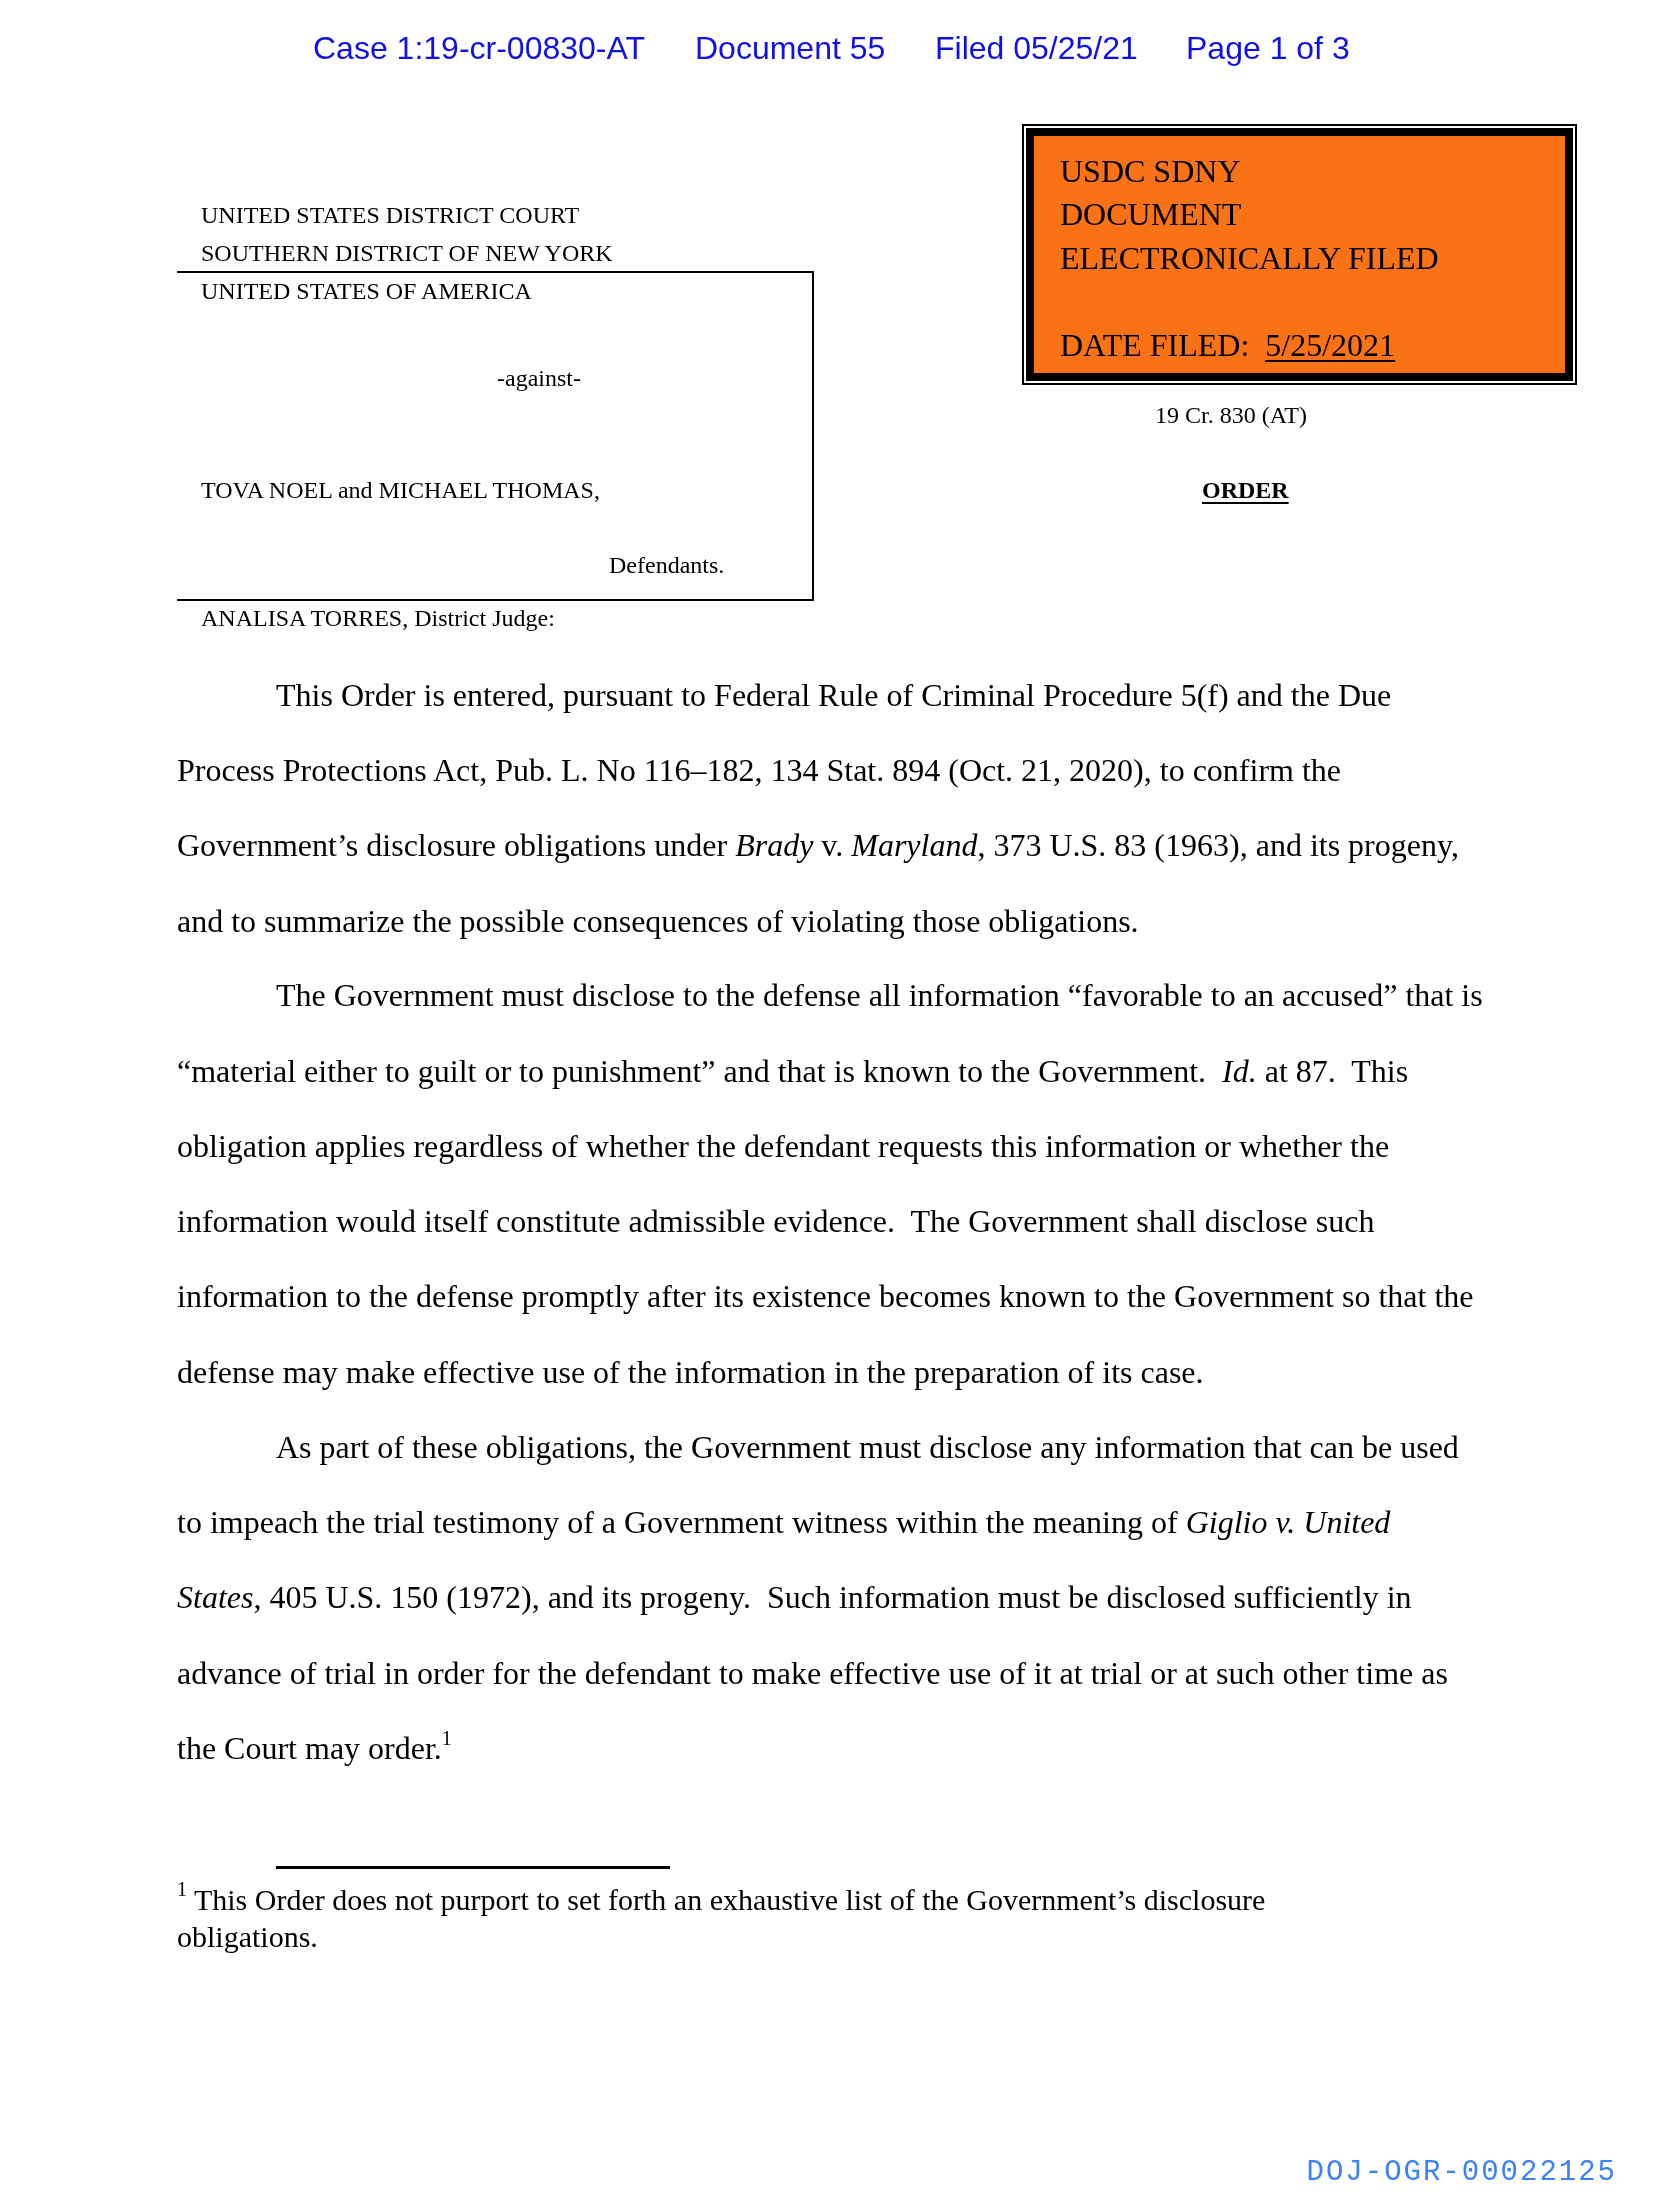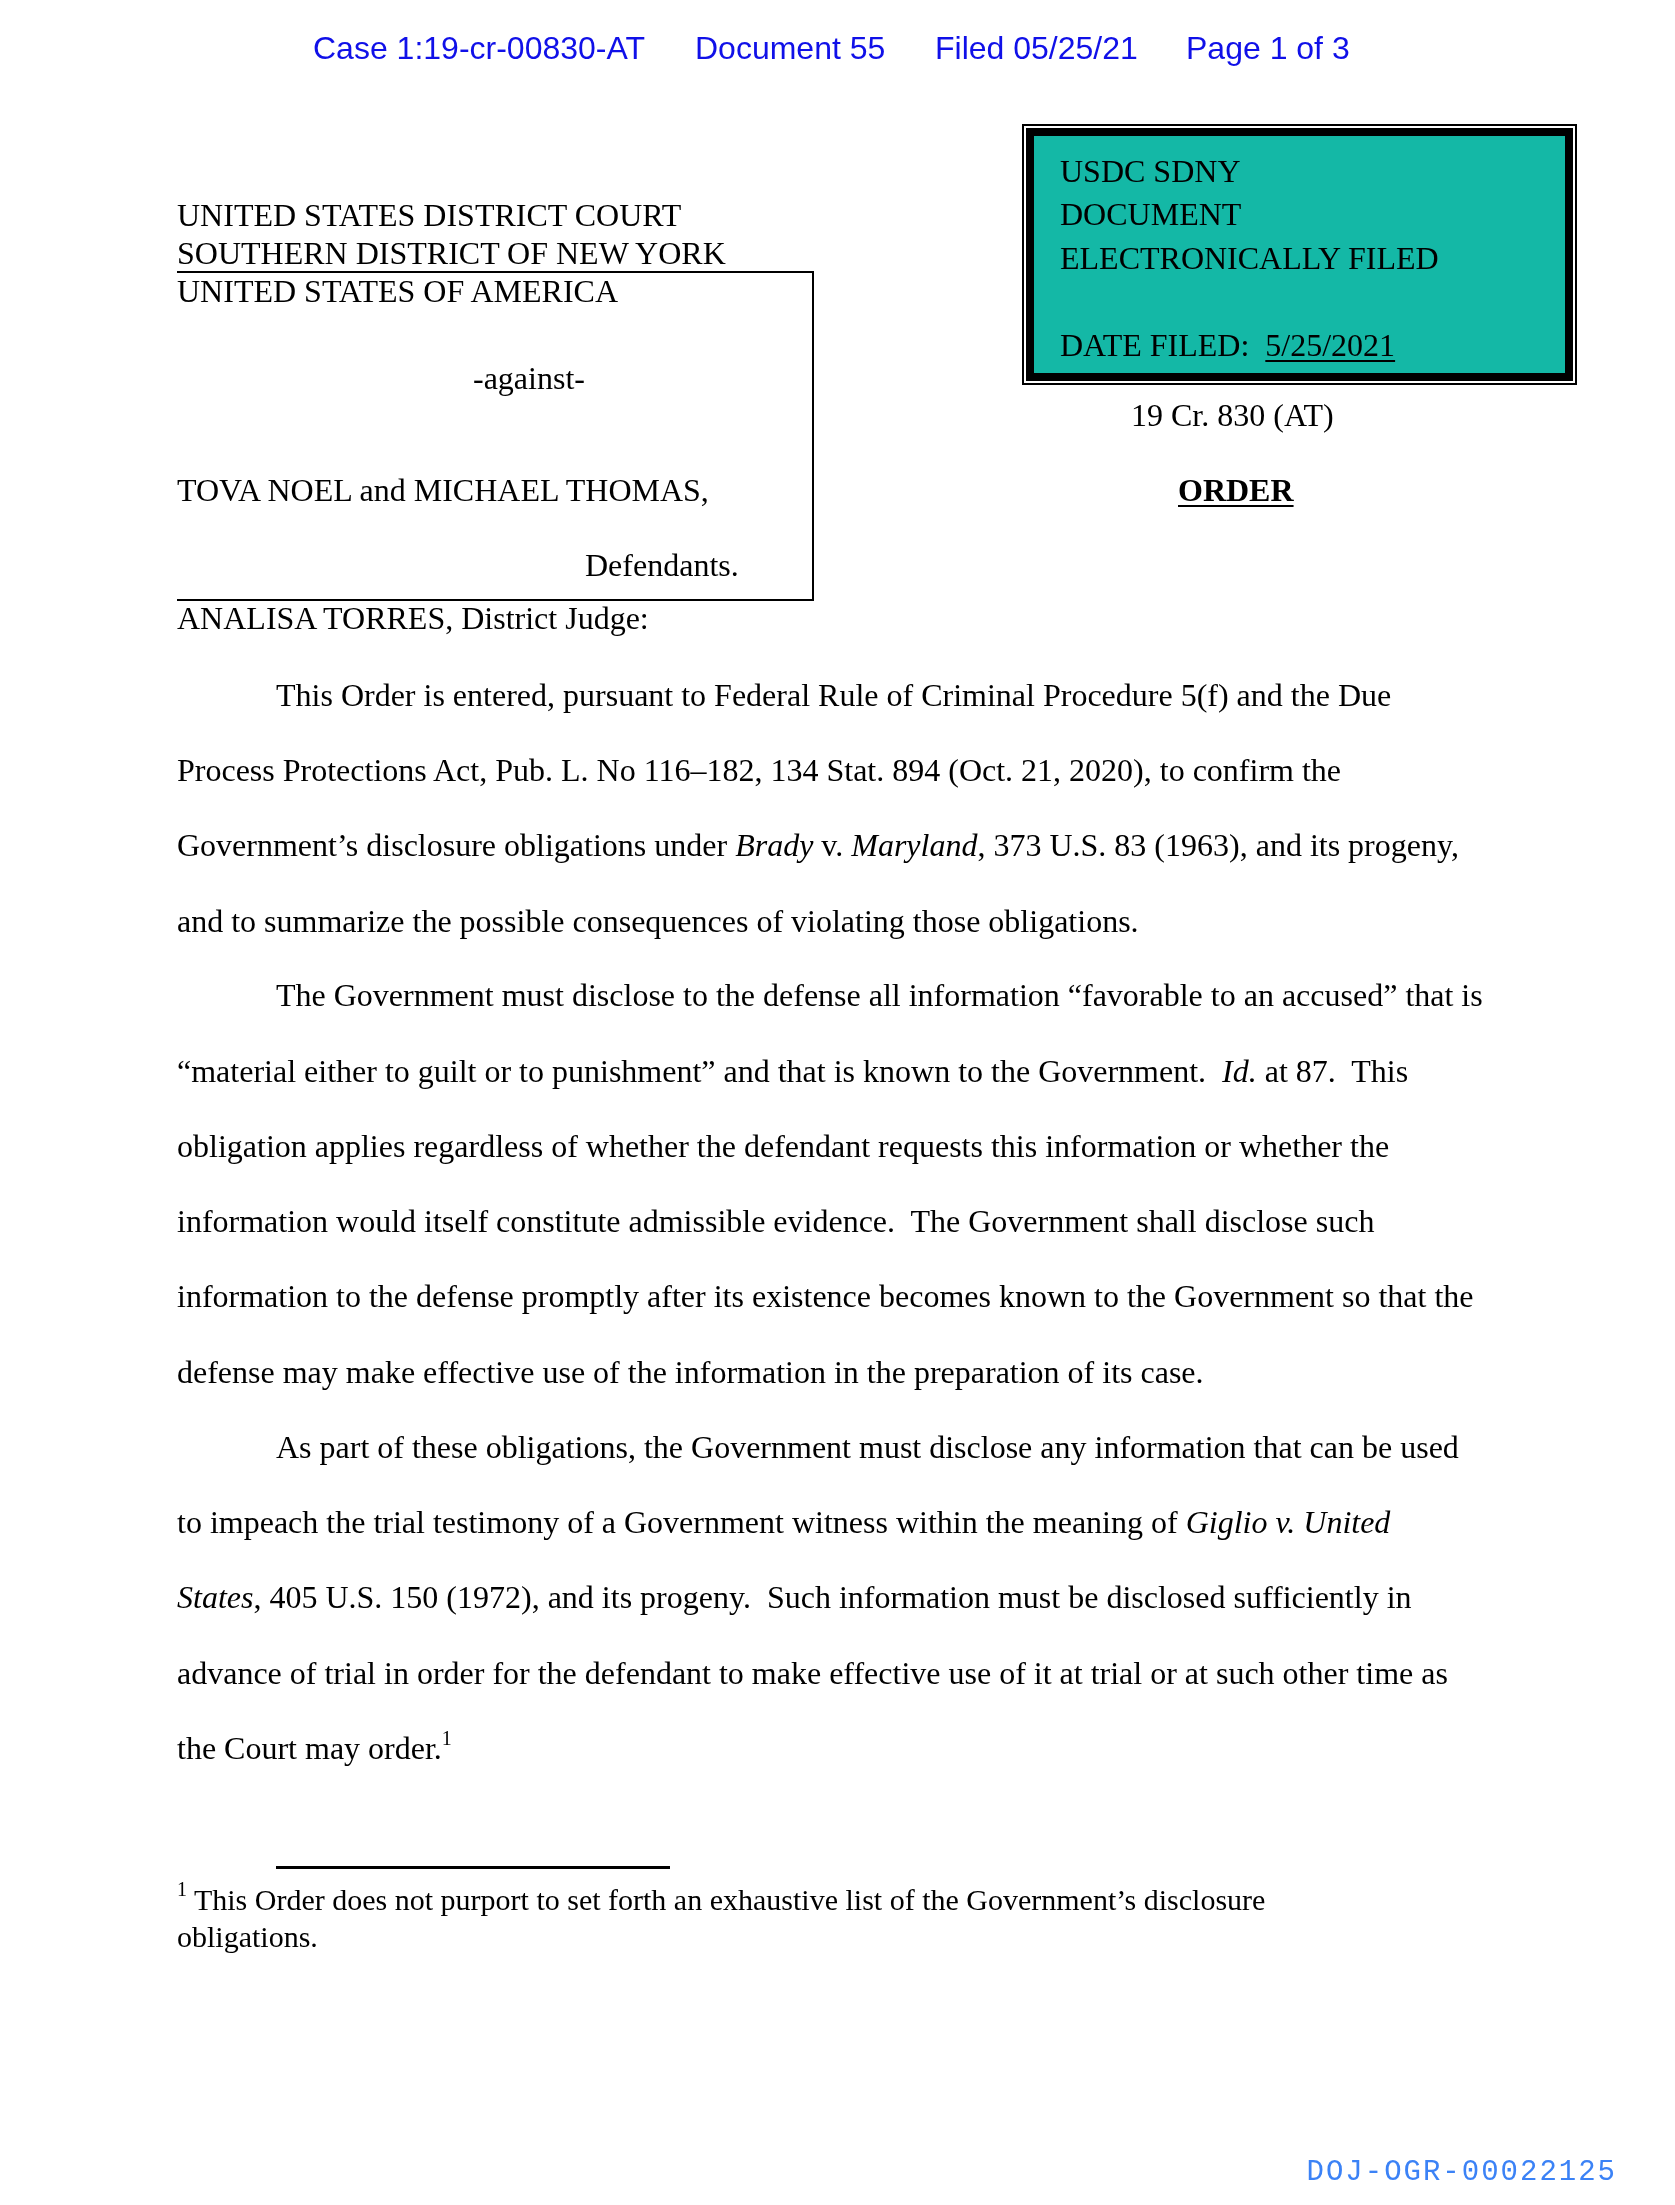--- a/index.html
+++ b/index.html
@@ -5,26 +5,26 @@
   html, body { margin: 0; padding: 0; background: #ffffff; }
   body { width: 1675px; height: 2205px; position: relative; overflow: hidden; }
   .serif { font-family: "Liberation Serif", "DejaVu Serif", serif; color: #000; }
   .abs { position: absolute; white-space: nowrap; }
 
   
   #ecf-header { position: absolute; top: 30px; left: 0; width: 1675px; height: 39px; }
   #ecf-header span { position: absolute; top: 0; font-family: "Liberation Sans", "DejaVu Sans", sans-serif; font-size: 32px; color: #1010e8; white-space: nowrap; line-height: 37px; }
 
   
-  .cap { font-size: 32px; line-height: 37px; }
+  .cap { font-size: 24px; line-height: 37px; margin-left: 24px; }
   #caption-box { position: absolute; left: 177px; top: 271px; width: 635px; height: 326px; border-top: 2px solid #000; border-right: 2px solid #000; border-bottom: 2px solid #000; }
 
   
   #stamp { position: absolute; left: 1022px; top: 124px; width: 555px; height: 261px; border: 2.6px solid #000; box-sizing: border-box; }
-  #stamp-inner { position: absolute; left: 2px; top: 2px; right: 2px; bottom: 2px; border: 8.5px solid #000; box-sizing: border-box; background: #14b8a6; }
+  #stamp-inner { position: absolute; left: 2px; top: 2px; right: 2px; bottom: 2px; border: 8.5px solid #000; box-sizing: border-box; background: #f97316; }
   .stamp-line { position: absolute; left: 26px; font-size: 32px; line-height: 37px; white-space: nowrap; }
   #doc-num-blank { display: inline-block; width: 296px; border-bottom: 2px solid #000; height: 26px; vertical-align: baseline; margin-left: 18.4px; }
   .u { text-decoration: underline; text-decoration-thickness: 2px; text-underline-offset: 4px; }
 
   
   .body-line { position: absolute; left: 177px; font-size: 32px; line-height: 37px; white-space: nowrap; }
   .indent { left: 276px; }
   i { font-style: italic; }
   sup { font-size: 20px; vertical-align: 14.5px; line-height: 0; }
 

